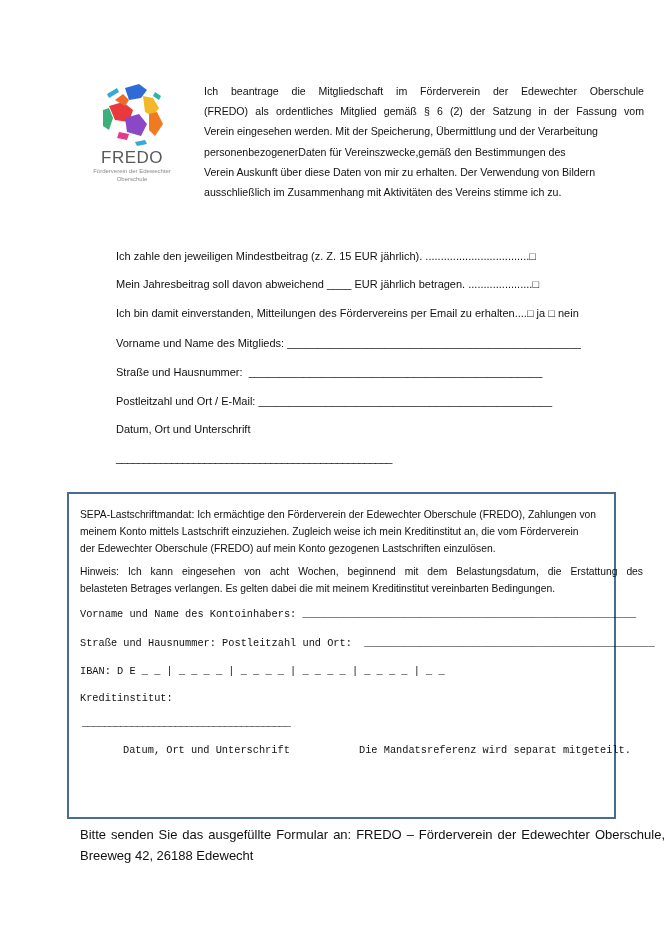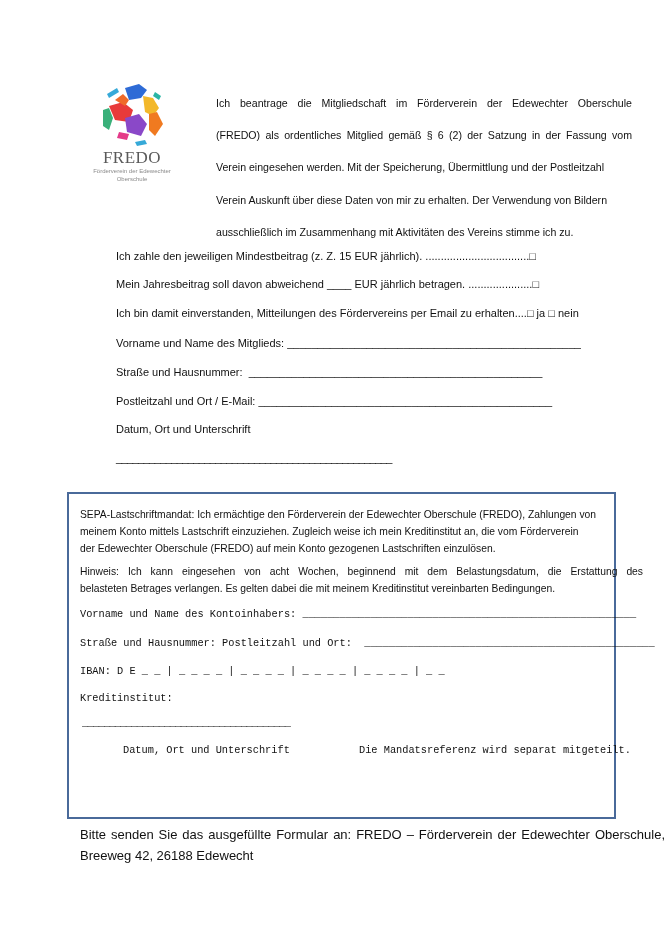--- a/index.html
+++ b/index.html
@@ -2,26 +2,26 @@
 <html><head>
 <meta charset="utf-8">
 <style>
   * { box-sizing: border-box; margin: 0; padding: 0; }
   html, body { width: 670px; height: 947px; background: #ffffff; overflow: hidden; }
   body { position: relative; font-family: "Liberation Sans", sans-serif; color: #111; }
 
   .logo { position: absolute; left: 82px; top: 78px; width: 110px; height: 110px; }
   .logo svg { position: absolute; left: 13px; top: 4px; }
   .logo-title { position: absolute; left: 0; top: 70px; width: 100px; text-align: center;
-    font-family: Liberation Serif, serif; font-size: 17px; color: #5a5a5a; letter-spacing: 0.5px; }
+    font-family: Liberation Sans, sans-serif; font-size: 17px; color: #5a5a5a; letter-spacing: 0.5px; }
   .logo-sub { position: absolute; left: 0; top: 89px; width: 100px; text-align: center;
     font-size: 6px; color: #8a8a8a; line-height: 8px; }
 
   .intro { position: absolute; left: 200px; top: 79px; width: 448px; font-size: 10.6px; line-height: 16.2px; }
-  .intro p { margin: 16px; }
+  .intro p { margin: 4px; }
   .just { text-align: justify; text-align-last: justify; }
 
   .line { position: absolute; left: 96px; font-size: 11px; white-space: nowrap; margin-left: 20px; }
 
   .sepa { position: absolute; left: 67px; top: 492px; width: 549px; height: 327px; border: 2.5px solid #4a6a9a; }
   .s-txt { position: absolute; left: 80px; font-size: 10.3px; line-height: 17px; white-space: nowrap; font-family: Liberation Mono, monospace; }
   .s-par { position: absolute; left: 80px; width: 563px; font-size: 10.3px; line-height: 17px; }
 
   .footer { position: absolute; left: 80px; top: 824px; width: 585px; font-size: 13px; line-height: 21px; }
 </style>
@@ -46,21 +46,22 @@
   <div class="logo-title">FREDO</div>
   <div class="logo-sub">
     <div>Förderverein der Edewechter</div>
     <div>Oberschule</div>
   </div>
 </div>
 
 <div class="intro">
   <p class="just">Ich beantrage die Mitgliedschaft im Förderverein der Edewechter Oberschule</p>
   <p class="just">(FREDO) als ordentliches Mitglied gemäß § 6 (2) der Satzung in der Fassung vom</p>
-  <p>Verein eingesehen werden. Mit der Speicherung, Übermittlung und der Postleitzahl</p>
+  <p>Verein eingesehen werden. Mit der Speicherung, Übermittlung und der Verarbeitung</p>
+  <p>personenbezogenerDaten für Vereinszwecke,gemäß den Bestimmungen des</p>
   <p>Verein Auskunft über diese Daten von mir zu erhalten. Der Verwendung von Bildern</p>
   <p>ausschließlich im Zusammenhang mit Aktivitäten des Vereins stimme ich zu.</p>
 </div>
 
 <div class="line" style="top:250px">
   <span>Ich zahle den jeweiligen Mindestbeitrag (z. Z. 15 EUR jährlich). ..................................</span><span>□</span>
 </div>
 <div class="line" style="top:278px">
   <span>Mein Jahresbeitrag soll davon abweichend ____ EUR jährlich betragen. .....................</span><span>□</span>
 </div>

